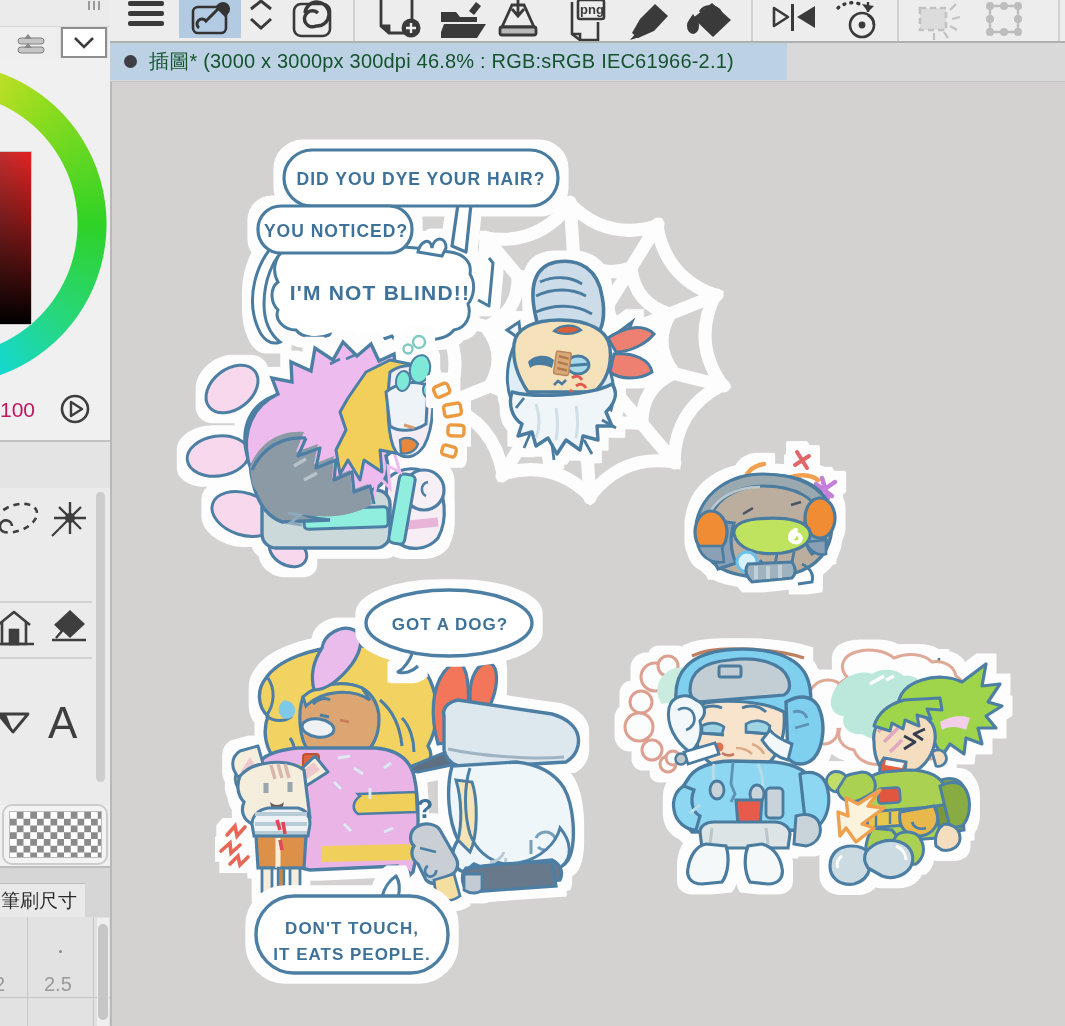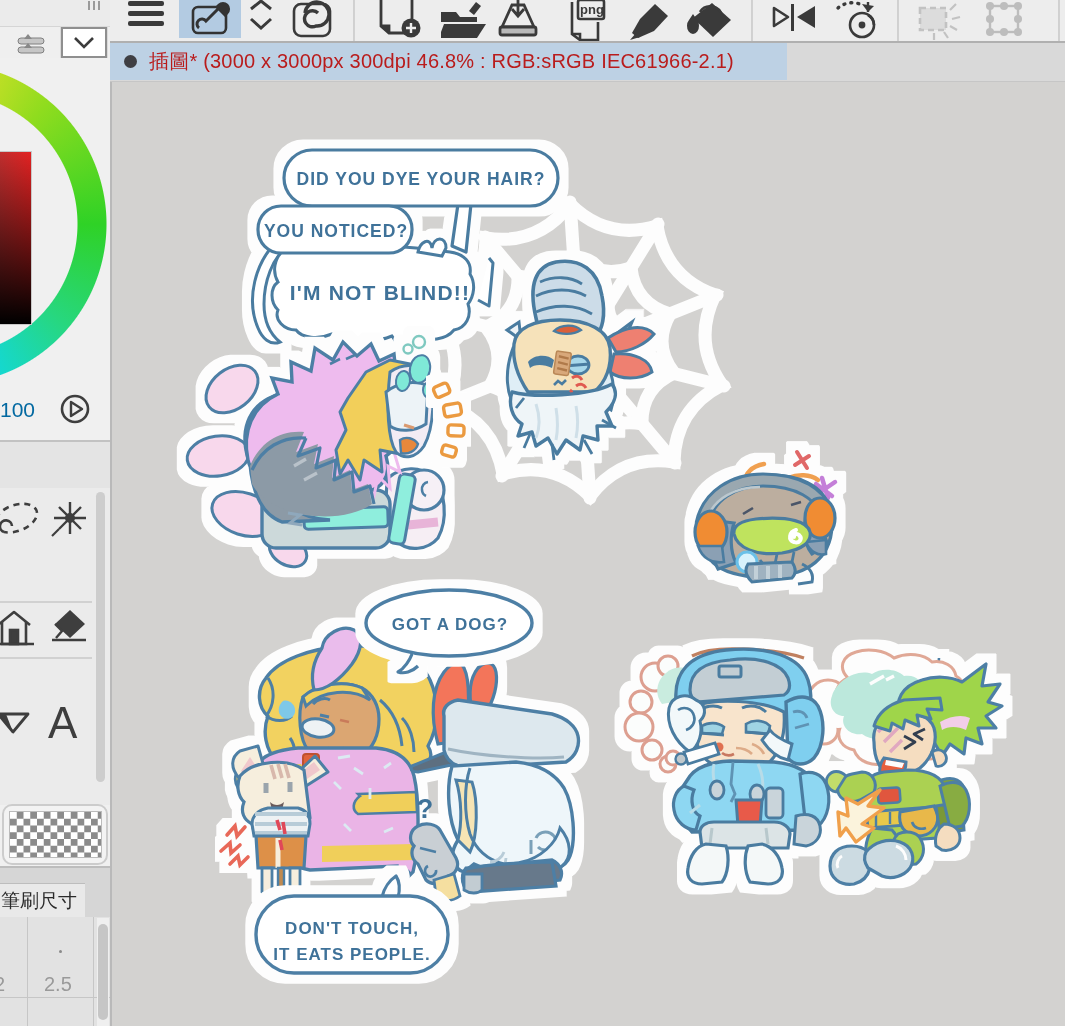--- a/index.html
+++ b/index.html
@@ -6,39 +6,39 @@
 html,body { width:1065px; height:1026px; overflow:hidden; }
 body { font-family:"Liberation Sans", sans-serif; position:relative; background:#d3d2d0; }
 #app { position:absolute; inset:0; }
 
 #toolbar { position:absolute; left:110px; top:0; width:955px; height:41px; background:#ededed; }
 #toolbar svg { position:absolute; top:0; left:0; }
 
 #titlebar { position:absolute; left:110px; top:41px; width:955px; height:41px; background:#d9d9d9; border-top:2.5px solid #b0b0b0; border-bottom:1.5px solid #c6c6c6; }
 #titlehl { position:absolute; left:0; top:0; width:677px; height:37px; background:#bdd1e4; display:flex; align-items:center; }
 #titlehl .dot { width:13px; height:13px; border-radius:50%; background:#3f3f43; margin-left:14px; }
-#titlehl .txt { margin-left:12px; font-size:20px; color:#b91c1c; letter-spacing:0.2px; white-space:nowrap; }
+#titlehl .txt { margin-left:12px; font-size:20px; color:#14532d; letter-spacing:0.2px; white-space:nowrap; }
 
 #leftpanel { position:absolute; left:0; top:0; width:112px; height:1026px; background:#f0f0f0; border-right:2px solid #b9b9b9; }
 #lp-top { position:absolute; left:0; top:0; width:110px; height:27px; background:#ebebeb; border-bottom:1px solid #d5d5d5; }
 #lp-grip { position:absolute; left:88px; top:1px; width:12px; height:9px;
   background:repeating-linear-gradient(90deg,#9a9a9a 0 2px,transparent 2px 5px); }
 #lp-row { position:absolute; left:0; top:27px; width:110px; height:31px; background:#efefef; }
 #lp-drop { position:absolute; left:61px; top:0px; width:46px; height:31px; background:#fff; border:2px solid #8f8f8f; outline:1px solid #dadada; display:flex; align-items:center; justify-content:center; }
 
 #wheelbox { position:absolute; left:0; top:58px; width:110px; height:382px; background:#f0f0f0; overflow:hidden; }
 #ring { position:absolute; left:-217px; top:3px; width:326px; height:326px; border-radius:50%;
   background:conic-gradient(from 0deg, #e8e12c, #8fdc1e 40deg, #2fd226 90deg, #27d77e 130deg, #15d8cf 160deg, #29b7ee 185deg, #2f7bf0 215deg, #3344ee 250deg, #cc33cc 290deg, #ee2222 330deg, #e8e12c 360deg);
   -webkit-mask:radial-gradient(circle closest-side, transparent 131px, #000 132px, #000 160px, transparent 161px);
           mask:radial-gradient(circle closest-side, transparent 131px, #000 132px, #000 160px, transparent 161px);
   box-shadow:0 0 0 1px rgba(0,0,0,0.08);
 }
 #svbox { position:absolute; left:-48px; top:93px; width:80px; height:174px; border:1px solid #c8c8c8;
   background:linear-gradient(to bottom, rgba(0,0,0,0) 0%, #000 100%), linear-gradient(to right, #8c4040 0%, #e32222 100%); }
-#hundred { position:absolute; left:0px; top:398px; width:40px; font-size:21px; color:#0369a1; }
+#hundred { position:absolute; left:0px; top:398px; width:40px; font-size:21px; color:#be185d; }
 #playcirc { position:absolute; left:60px; top:394px; }
 
 #band1 { position:absolute; left:0; top:440px; width:110px; height:48px; background:#e4e4e4; border-top:2px solid #c2c2c2; }
 #toolcol { position:absolute; left:0; top:488px; width:110px; height:317px; background:#ebebeb; }
 #lp-thumb1 { position:absolute; left:96px; top:492px; width:9px; height:290px; background:#cdcdcd; border-radius:5px; }
 
 #checkbox { position:absolute; left:2px; top:804px; width:106px; height:61px; background:#f3f3f3; border:2px solid #cccccc; border-radius:10px; }
 #checker { position:absolute; left:9px; top:811px; width:93px; height:47px; border:1px solid #bbb;
   background:
    repeating-conic-gradient(#8b8b8b 0 25%, #ffffff 0 50%);

